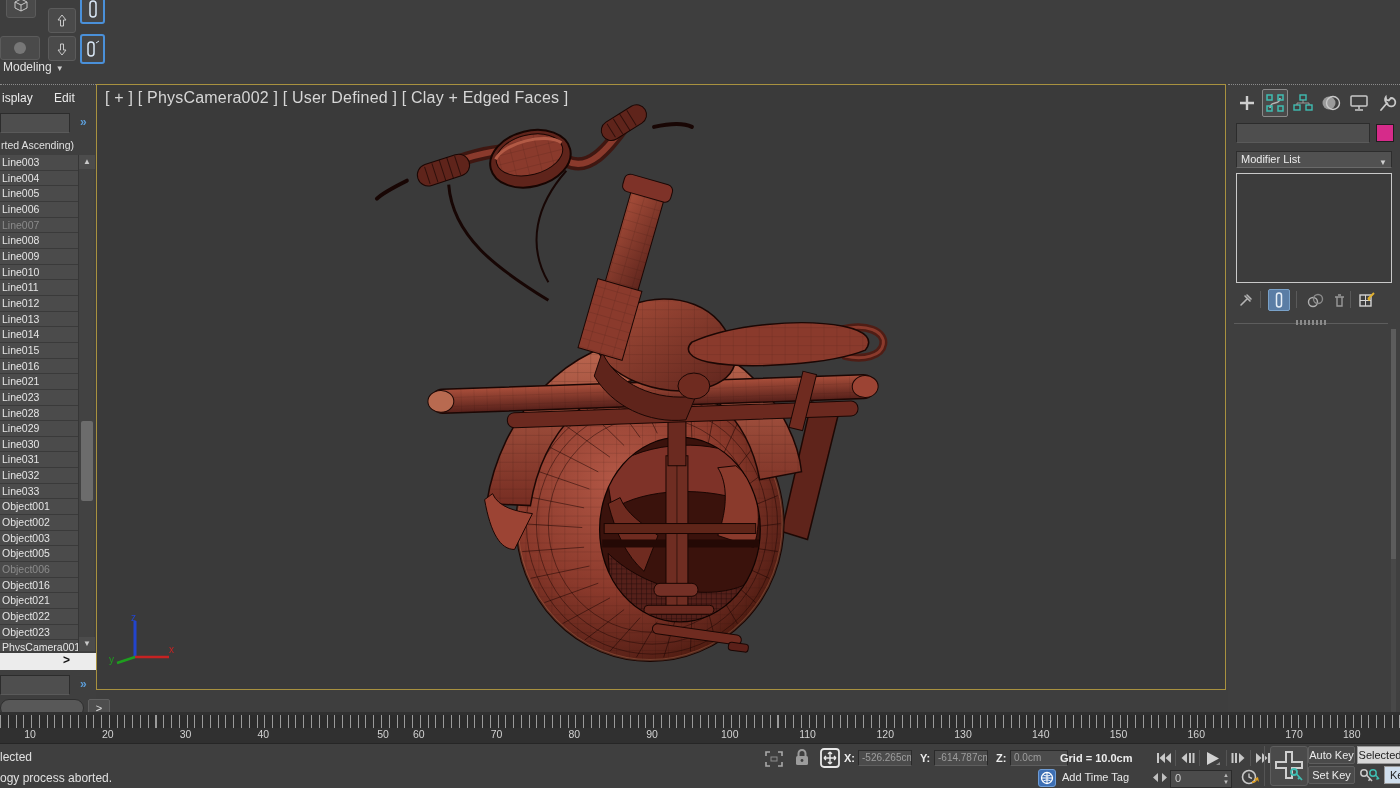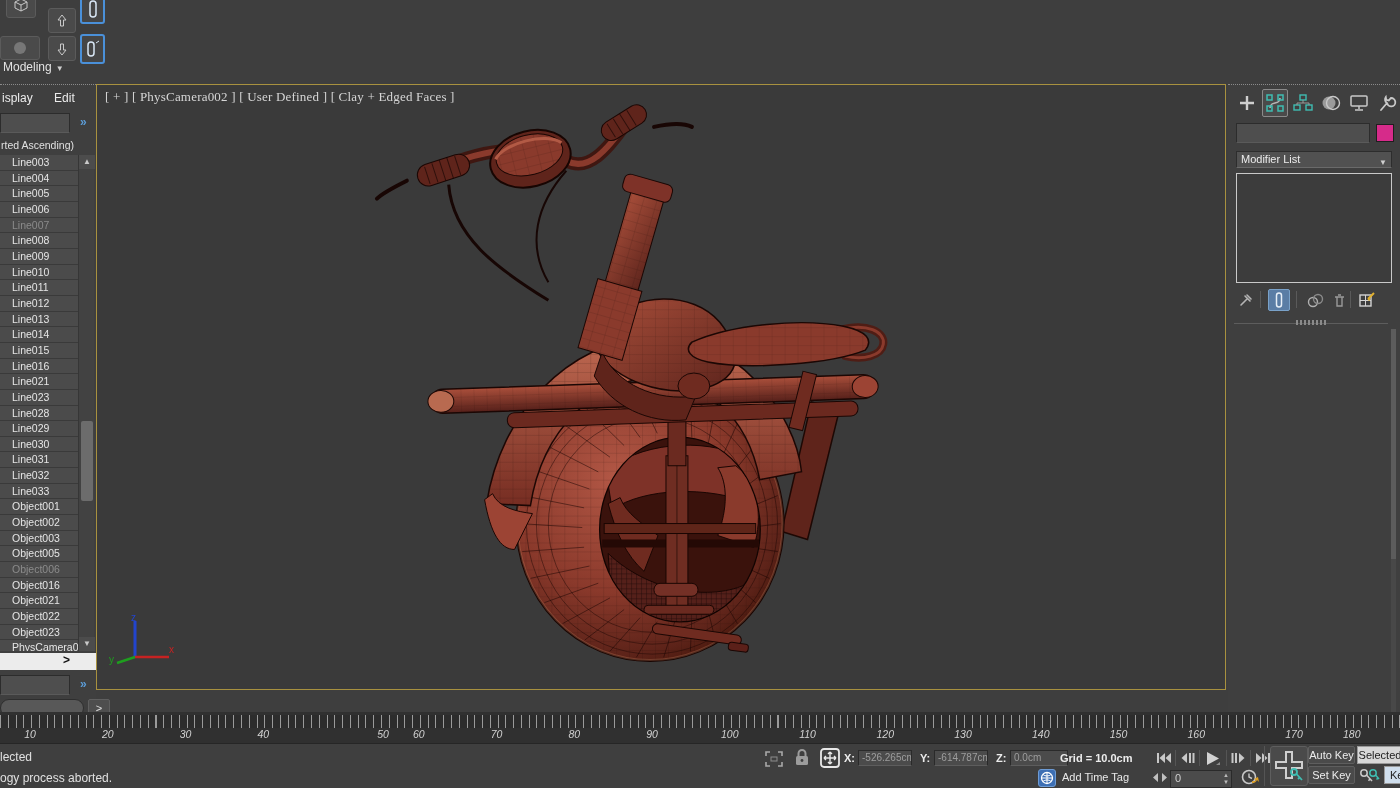--- a/index.html
+++ b/index.html
@@ -20,39 +20,39 @@
     background:#3f3f3f; border-top:1px dotted #8a8a8a; }
   .se-menu { position:absolute; top:6px; left:2px; font-size:12px; color:#ececec; }
   .se-menu span { margin-right:18px; cursor:default; }
   .se-search { position:absolute; top:28px; left:0; width:70px; height:20px;
     background:#4e4e4e; border:1px solid #2c2c2c; border-bottom-color:#5a5a5a; }
   .chev { position:absolute; color:#5b9bd5; font-size:12px; font-weight:bold; }
   .se-header { position:absolute; top:54px; left:1px; font-size:10.5px; color:#e0e0e0; white-space:nowrap; }
   #se-list { position:absolute; top:70px; left:0; width:78px; height:496px; overflow:hidden;
     background:#434343; }
   .se-row { height:15.66px; line-height:15.5px; font-size:10.5px; color:#e5e5e5;
-    background:#4b4b4b; border-bottom:1px solid #3a3a3a; padding-left:12px; white-space:nowrap; cursor:default; }
+    background:#4b4b4b; border-bottom:1px solid #3a3a3a; padding-left:2px; white-space:nowrap; cursor:default; }
   .se-row.disabled { color:#8b8b8b; }
   #se-scroll { position:absolute; top:70px; left:78px; width:16px; height:496px; background:#424242; border-left:1px solid #363636; }
   .se-arrow { position:absolute; left:0; width:16px; height:14px; background:#4c4c4c; color:#c9c9c9;
     font-size:8px; text-align:center; line-height:14px; }
   #se-thumb { position:absolute; left:2px; width:12px; top:266px; height:80px; background:#6c6c6c; border-radius:2px; }
   .se-hscroll { position:absolute; top:568px; left:0; width:96px; height:17px; background:#ececec; color:#111; }
   .se-hscroll span { position:absolute; right:26px; top:0; font-size:12px; font-weight:bold; }
   .se-search2 { position:absolute; top:590px; left:0; width:70px; height:20px;
     background:#4e4e4e; border:1px solid #2c2c2c; border-bottom-color:#5a5a5a; }
   .listener { position:absolute; top:614px; left:0; width:84px; height:18px; background:#585858;
     border:1px solid #2e2e2e; border-radius:9px; }
   .listener-btn { position:absolute; top:614px; left:88px; width:22px; height:18px; background:#4e4e4e;
     border:1px solid #5f5f5f; color:#e0e0e0; font-size:11px; text-align:center; line-height:16px; border-radius:2px; }
 
   
   #viewport { position:absolute; left:96px; top:84px; width:1130px; height:606px;
     background:#3a3a3a; border:1px solid #a8913f; }
-  #vp-label { position:absolute; left:8px; top:4px; font-size:13px; color:#d6d6d6; letter-spacing:.2px;font-family:Liberation Serif, serif; }
+  #vp-label { position:absolute; left:8px; top:4px; font-size:16px; color:#d6d6d6; letter-spacing:.2px; }
   #model-svg { position:absolute; left:0; top:0; width:100%; height:100%; }
   #spokes line { stroke:rgba(24,5,2,.5); stroke-width:1; }
   #rings ellipse { stroke:rgba(24,5,2,.45); fill:none; }
   #axis-gizmo { position:absolute; left:8px; bottom:14px; }
   .axis-lbl { font-size:10px; }
 
   
   #right-panel { position:absolute; left:1228px; top:84px; width:172px; height:704px;
     background:#3f3f3f; border-top:1px dotted #8a8a8a; }
   .cp-tab { position:absolute; top:4px; width:26px; height:28px; display:flex; align-items:center; justify-content:center; }
@@ -71,21 +71,21 @@
   .cp-divider { position:absolute; top:238px; left:6px; width:154px; border-top:1px solid #5d5d5d; }
   .cp-grip { position:absolute; top:235px; left:68px; width:30px; height:5px;
     background:repeating-linear-gradient(90deg,#8a8a8a 0 2px,transparent 2px 4px); }
   .cp-scroll { position:absolute; top:244px; right:4px; width:5px; height:450px; background:#484848; }
   .cp-scroll div { width:5px; height:230px; background:#5c5c5c; }
 
   
   #ruler { position:absolute; left:0; top:712px; width:1400px; height:32px; background:#303030; border-bottom:1px solid #262626; }
   #ruler-ticks { position:absolute; left:0; top:3px; width:1400px; height:13px; background-color:#2c2c2c;
     background-image:repeating-linear-gradient(90deg,#9a9a9a 0 1px,transparent 1px 7.775px); }
-  #ruler-labels { position:absolute; left:0; top:16px; width:1296px; height:14px;font-style:italic; }
+  #ruler-labels { position:absolute; left:0; top:16px; width:1296px; height:14px; }
   .tick-label { position:absolute; transform:translateX(-50%); font-size:10.5px; color:#d2d2d2; }
 
   
   #status { position:absolute; left:0; top:744px; width:1400px; height:44px; background:#3f3f3f; font-size:11px; }
   .st-text { position:absolute; color:#e0e0e0; font-size:12px; white-space:nowrap; }
   .coord-lbl { position:absolute; top:8px; font-weight:bold; color:#ececec; }
   .coord-field { position:absolute; top:6px; width:54px; height:16px; background:#4b4b4b;
     border:1px solid #2a2a2a; border-bottom-color:#5d5d5d; color:#9d9d9d; font-size:10px; padding:1px 3px; white-space:nowrap; overflow:hidden; }
   .grid-lbl { position:absolute; top:8px; left:1060px; color:#ececec; font-weight:bold; }
   .tt-icon { position:absolute; top:2px; left:0; width:18px; height:18px; background:#3d6fb4;

